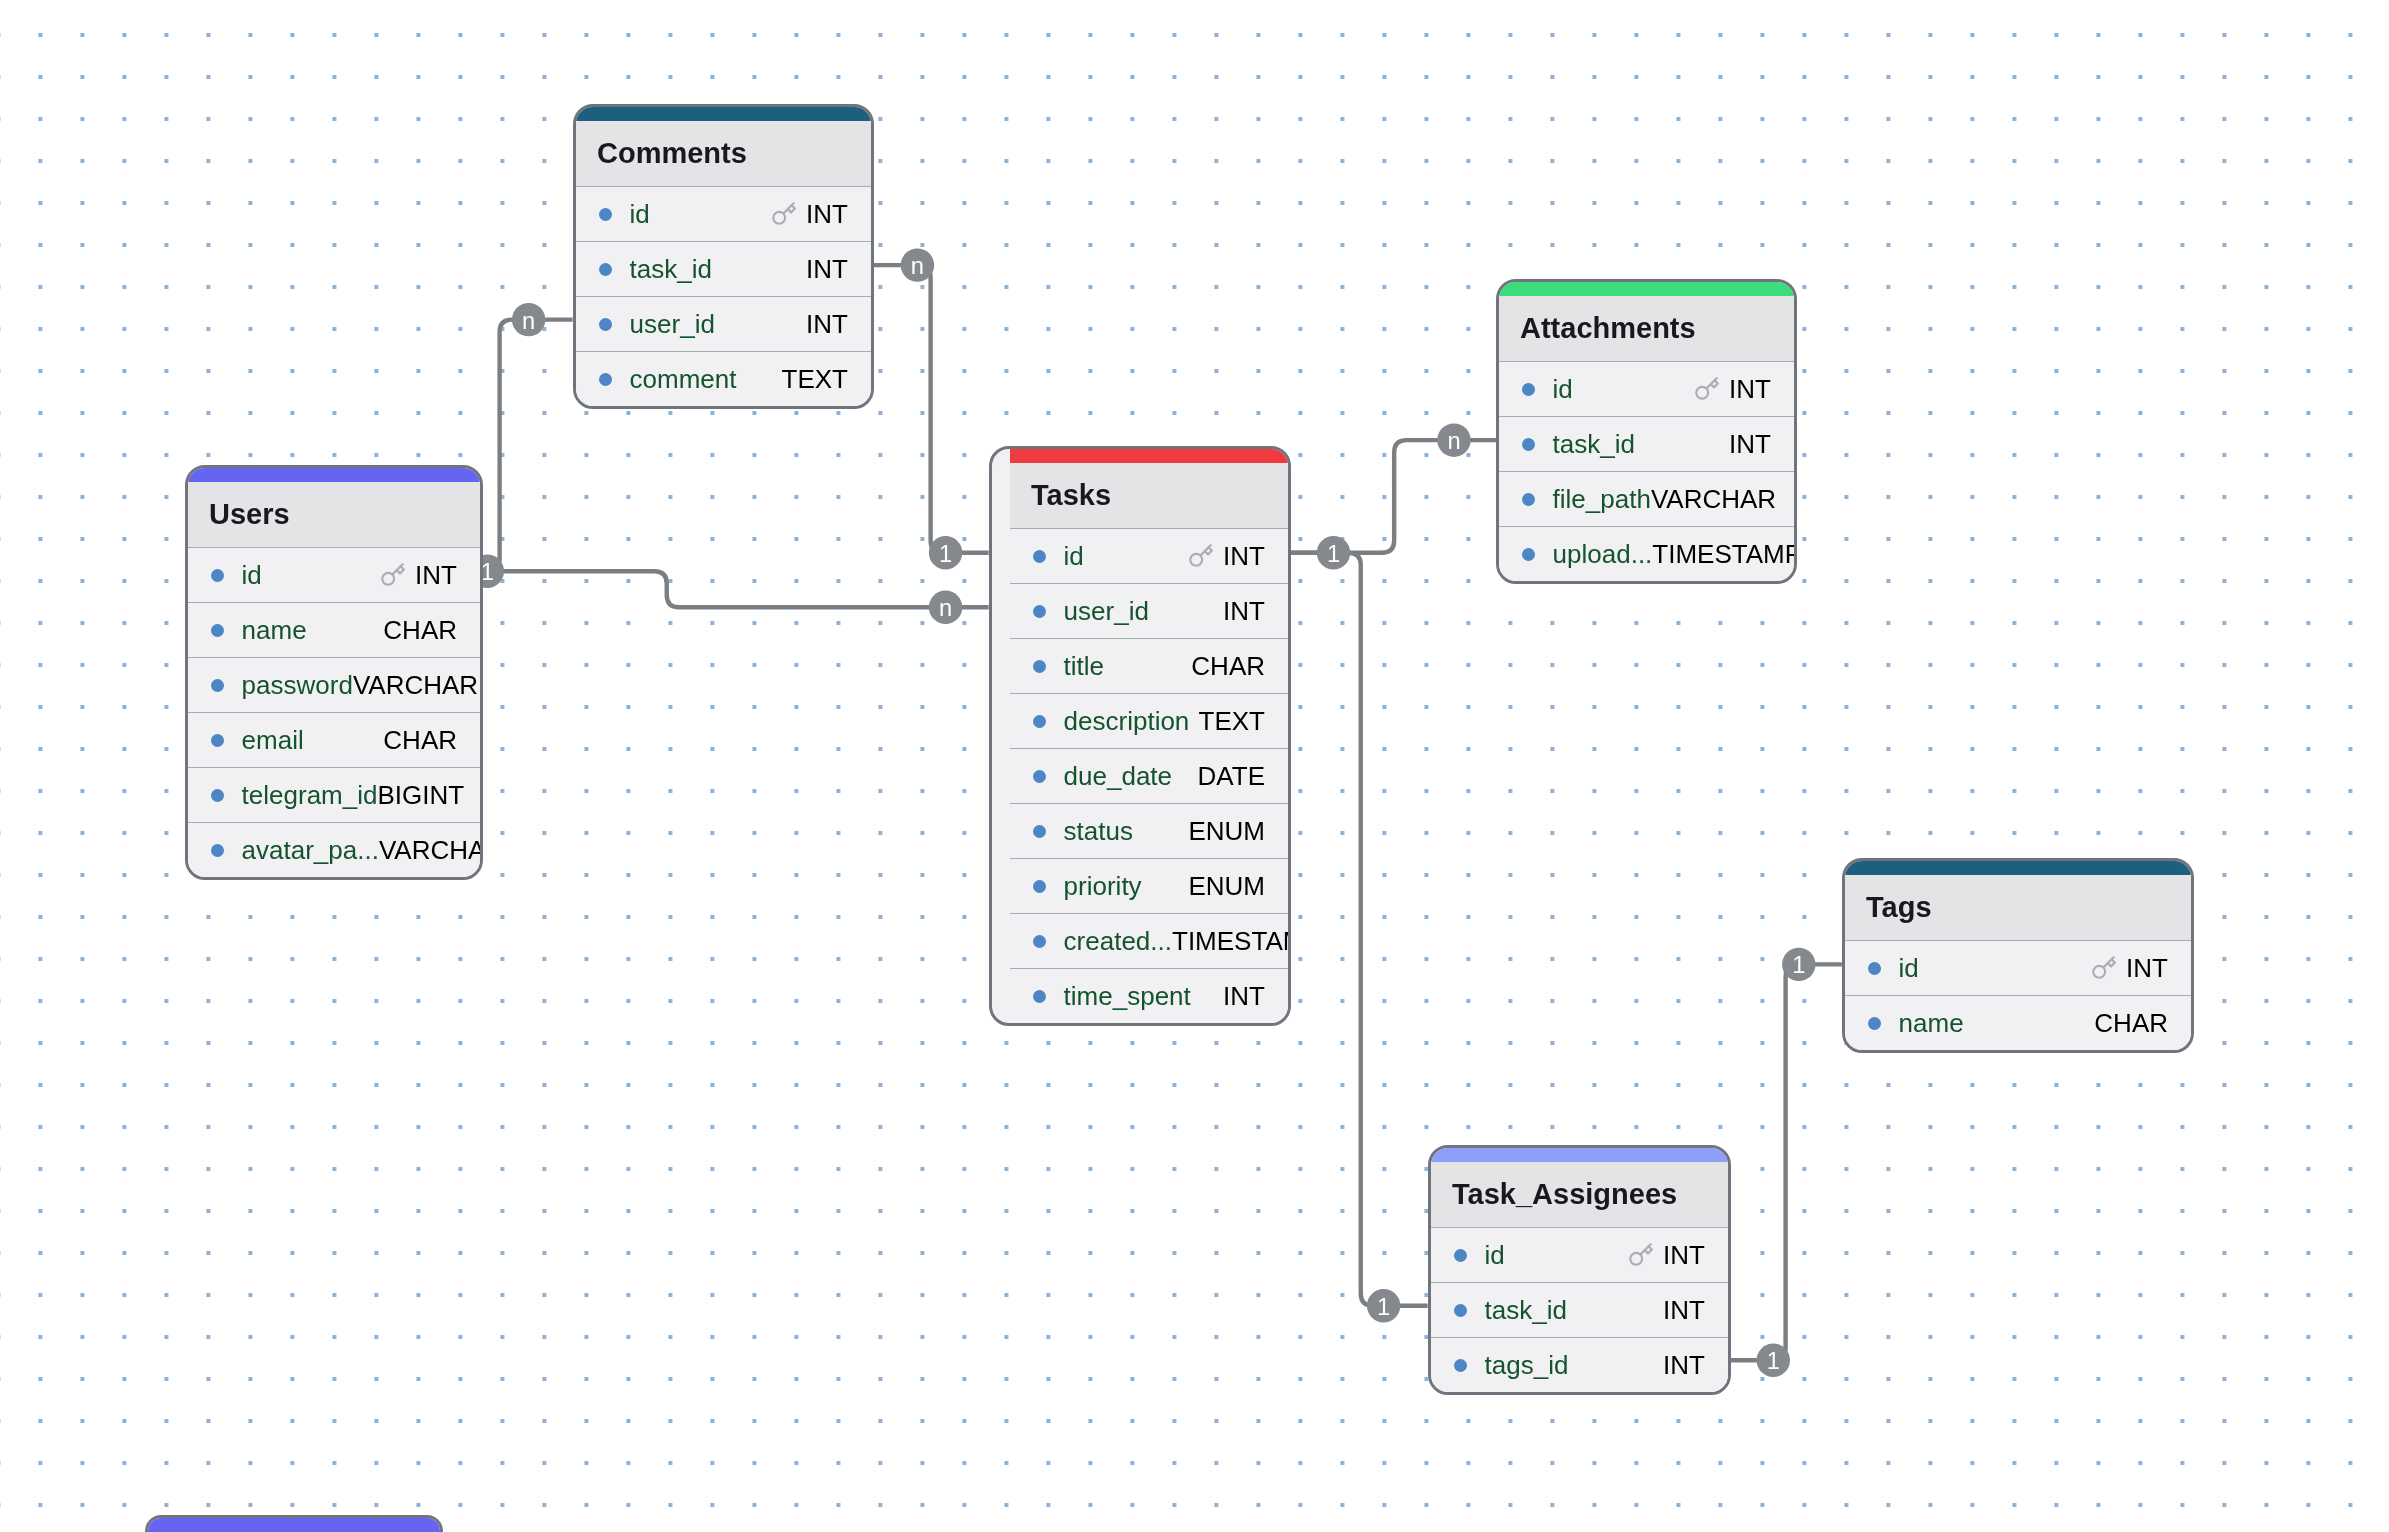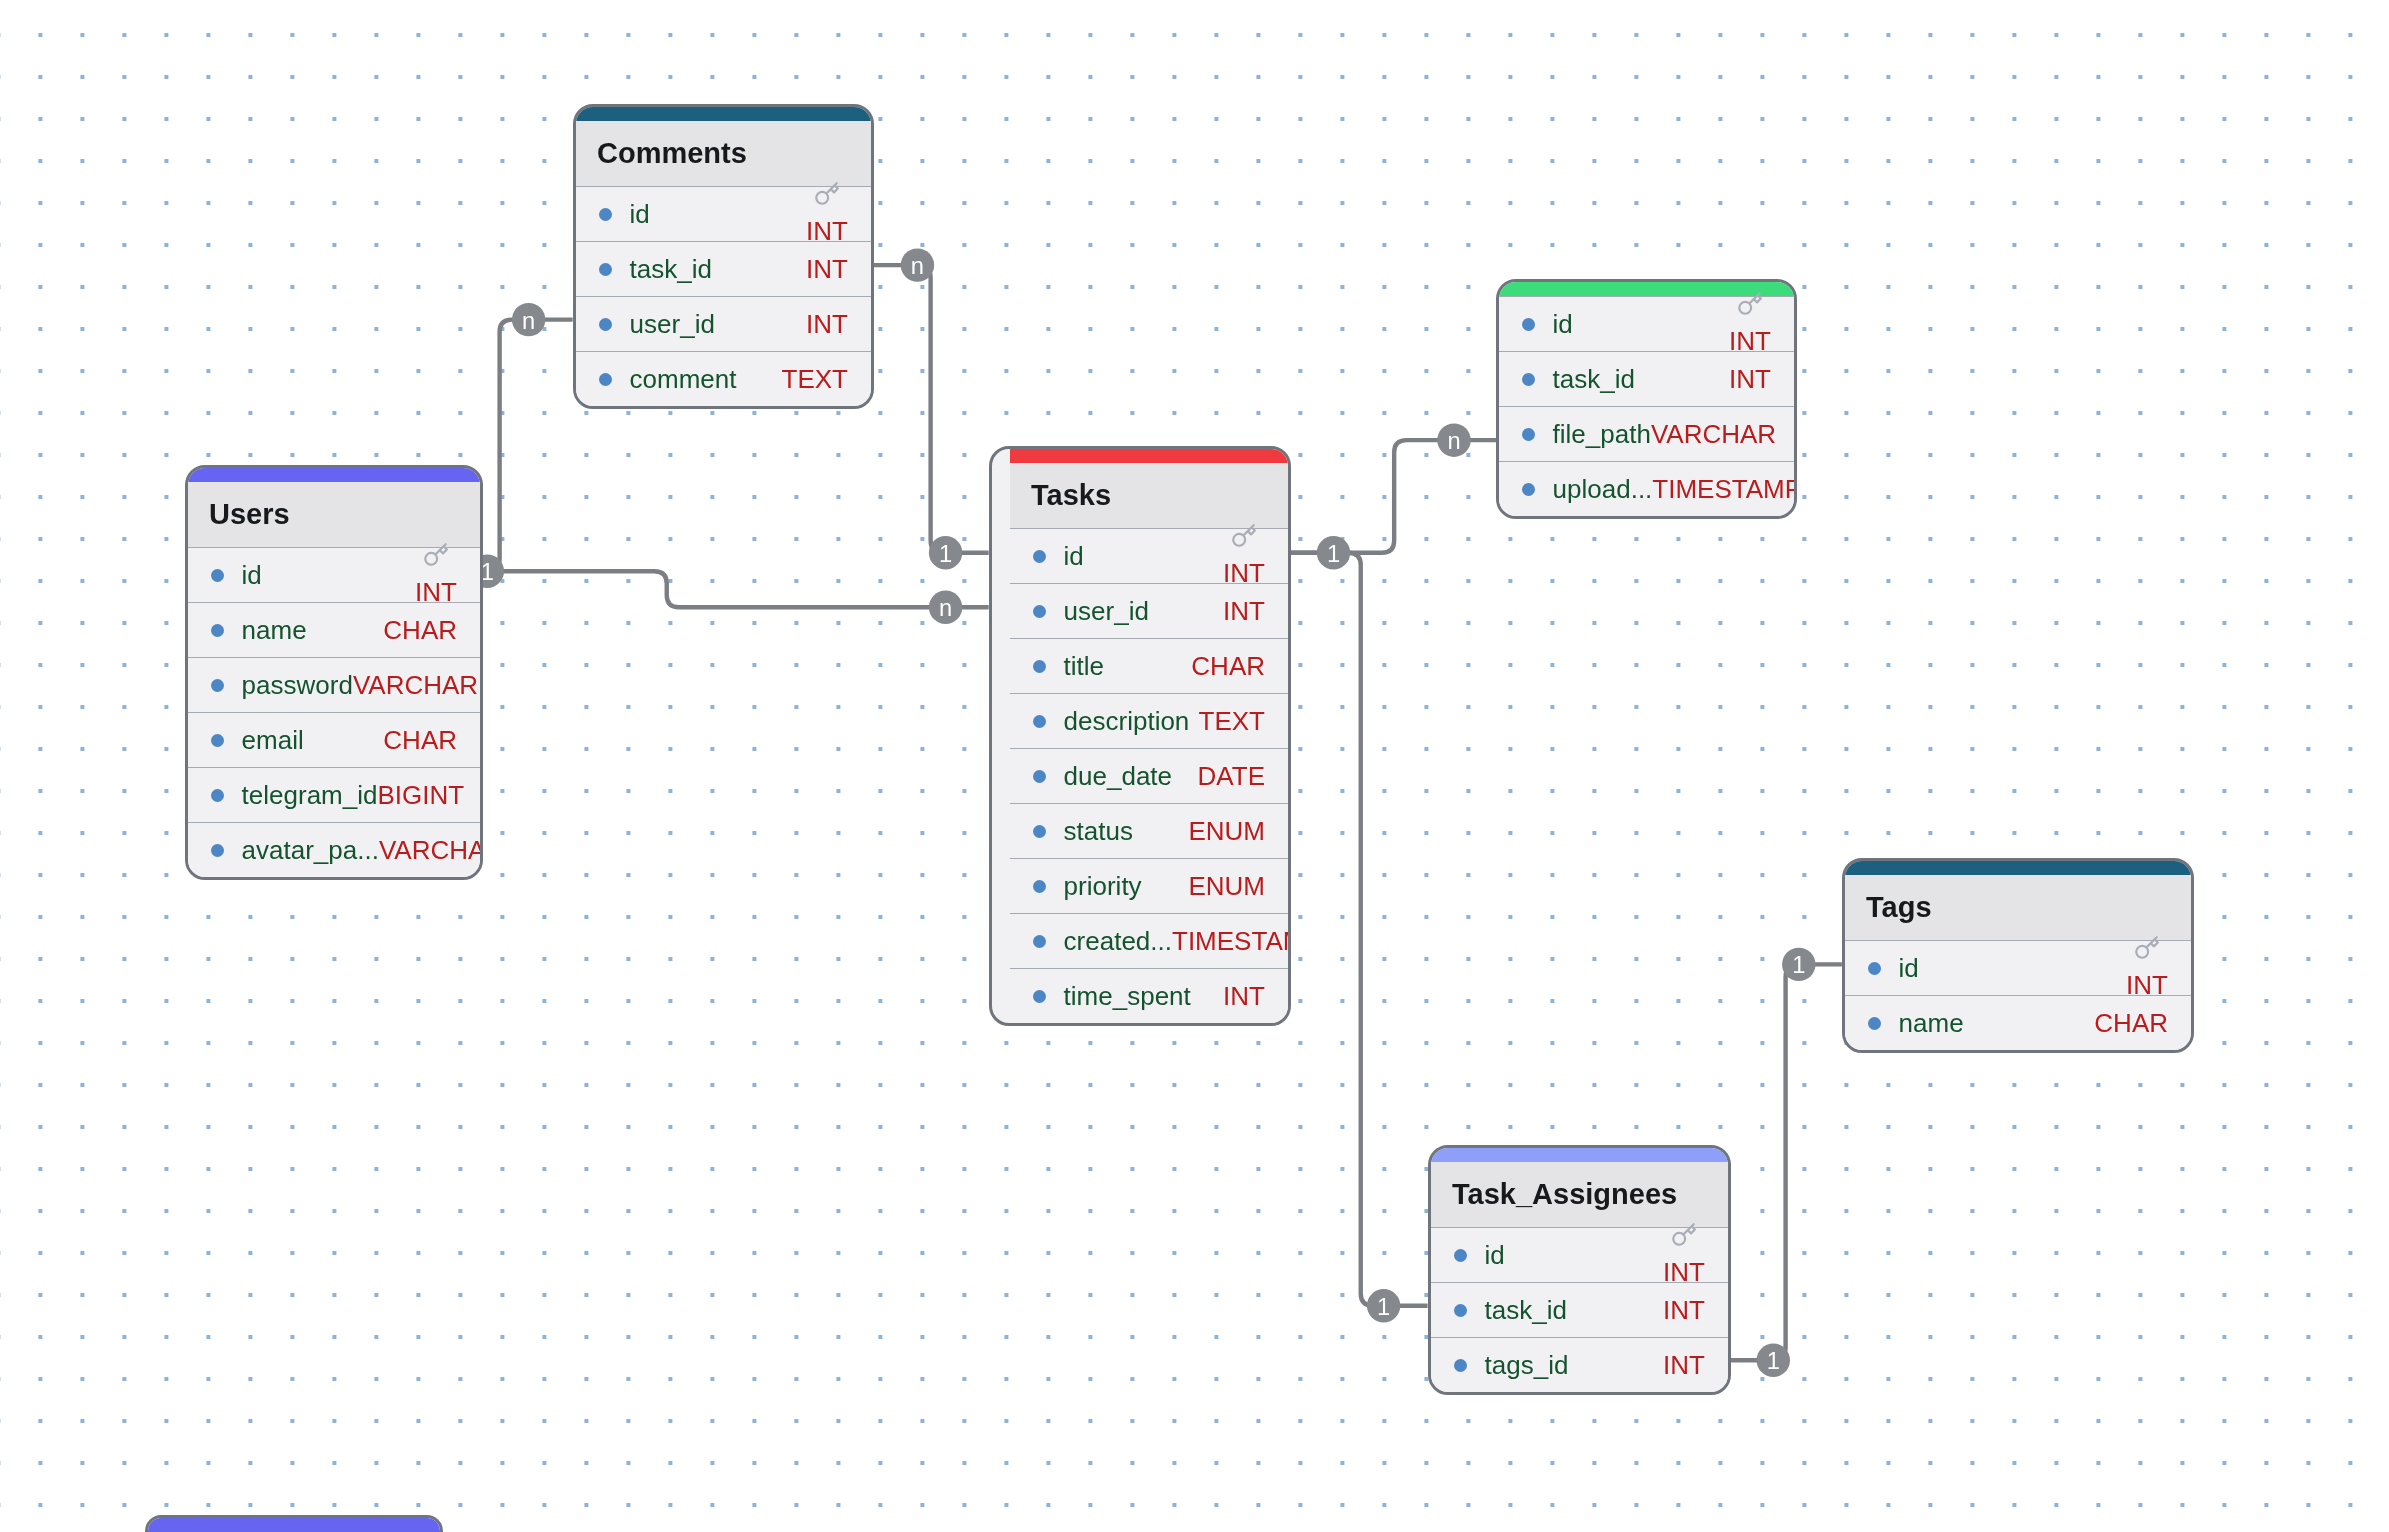--- a/index.html
+++ b/index.html
@@ -37,21 +37,21 @@
   .row{
     height:55px;box-sizing:border-box;display:flex;align-items:center;
     border-top:1.8px solid #a6abb3;padding:0 23px;background:#f1f1f3;
     font-size:26px;
   }
   .dot{
     width:13px;height:13px;border-radius:50%;background:#4d86c4;
     flex:0 0 auto;margin-right:17.6px;
   }
   .fname{color:#14532d;margin-right:auto;white-space:nowrap;}
-  .ftype{display:flex;align-items:center;gap:8.8px;color:#b91c1c;white-space:nowrap;flex-direction:column;}
+  .ftype{display:flex;align-items:center;gap:8.8px;color:#000000;white-space:nowrap;}
   .key{width:26px;height:26px;stroke:#a9adb5;fill:none;stroke-width:2;stroke-linecap:round;stroke-linejoin:round;}
   
   #t-comments{left:573px;top:104px;width:301px;}
   #t-users{left:145px;top:465px;width:298px;margin-left:40px;}
   #t-tasks{left:989px;top:446px;width:302px;padding-left:18px;}
   #t-attachments{left:1496px;top:279px;width:301px;}
   #t-tags{left:1842px;top:858px;width:352px;}
   #t-assignees{left:1428px;top:1145px;width:303px;}
   #t-partial{left:145px;top:1515px;width:298px;height:23px;border-radius:16px 16px 0 0;border-bottom:none;}
   #t-partial .strip{height:23px;}
@@ -249,20 +249,23 @@
     </div>
     <div class="row">
       <i class="dot"></i>
       <span class="fname">time_spent</span>
       <span class="ftype">INT</span>
     </div>
   </div>
 
   <div class="table" id="t-attachments">
     <div class="strip" style="background: rgb(60, 220, 124);"></div>
+    <div class="ttl">
+        <span>Attachments</span>
+      </div>
     <div class="row">
       <i class="dot"></i>
       <span class="fname">id</span>
       <span class="ftype">
         <svg class="key" viewBox="0 0 24 24">
             <path d="m21 2-2 2m-7.61 7.61a5.5 5.5 0 1 1-7.778 7.778 5.5 5.5 0 0 1 7.777-7.777Zm0 0L15.5 7.5m0 0 3 3L22 7l-3-3m-3.5 3.5L19 4"></path>
           </svg>
         <span>INT</span>
       </span>
     </div>

